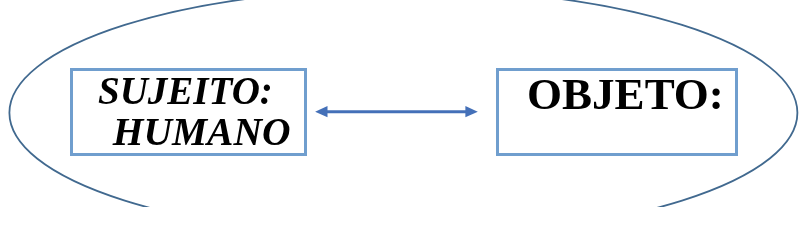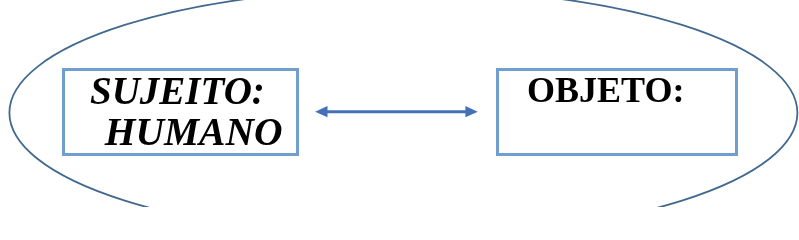--- a/index.html
+++ b/index.html
@@ -22,21 +22,21 @@
     top: 0;
     width: 799px;
     height: 207px;
   }
   .box {
     position: absolute;
     box-sizing: border-box;
     background: transparent;
   }
   #box-subject {
-    left: 62px;
+    left: 70px;
     top: 68.1px;
     width: 237.2px;
     height: 87.9px;
     border: 3.2px solid #709ECE;
   }
   #box-object {
     left: 495.8px;
     top: 68.1px;
     width: 241.8px;
     height: 87.9px;
@@ -46,21 +46,21 @@
     position: absolute;
     transform: translateZ(0);
     color: #000000;
     white-space: nowrap;
     line-height: 1.0;
     font-weight: bold;
   }
   .italic-line { font-style: italic; }
   #subject-line-1 { left: 25px; top: 0px; font-size: 39px; }
   #subject-line-2 { left: 26.7px; top: 42px; font-size: 39.5px; margin-left: 13px; }
-  #object-line-1  { left: 28.3px; top: 1px; font-size: 36px; }
+  #object-line-1  { left: 28.3px; top: 1px; font-size: 45px; }
   #object-line-2  { left: 16px; top: 41px; font-size: 38.6px; }
 </style>
 </head>
 <body>
 
 <div id="canvas">
   <svg id="diagram-svg" viewBox="0 0 799 207">
     <ellipse cx="403.4" cy="112.8" rx="394" ry="124.2" fill="none" stroke="#41698F" stroke-width="1.8"></ellipse>
     <g>
       <line x1="325" y1="111.7" x2="468" y2="111.7" stroke="#4470B8" stroke-width="2.9"></line>

